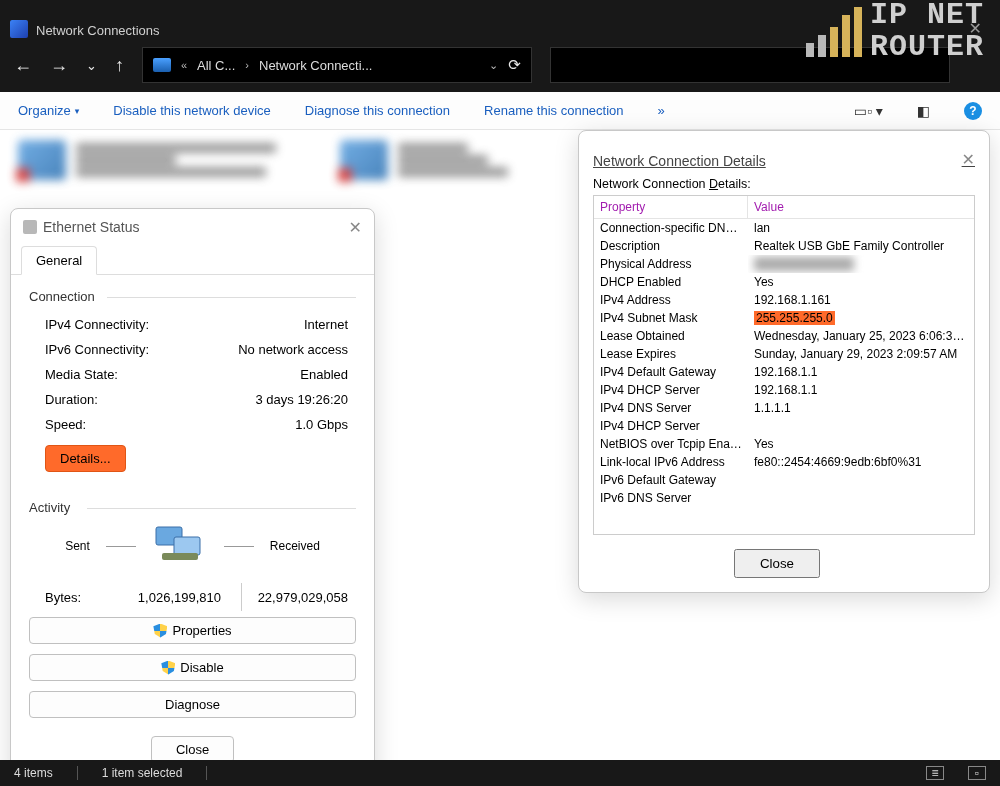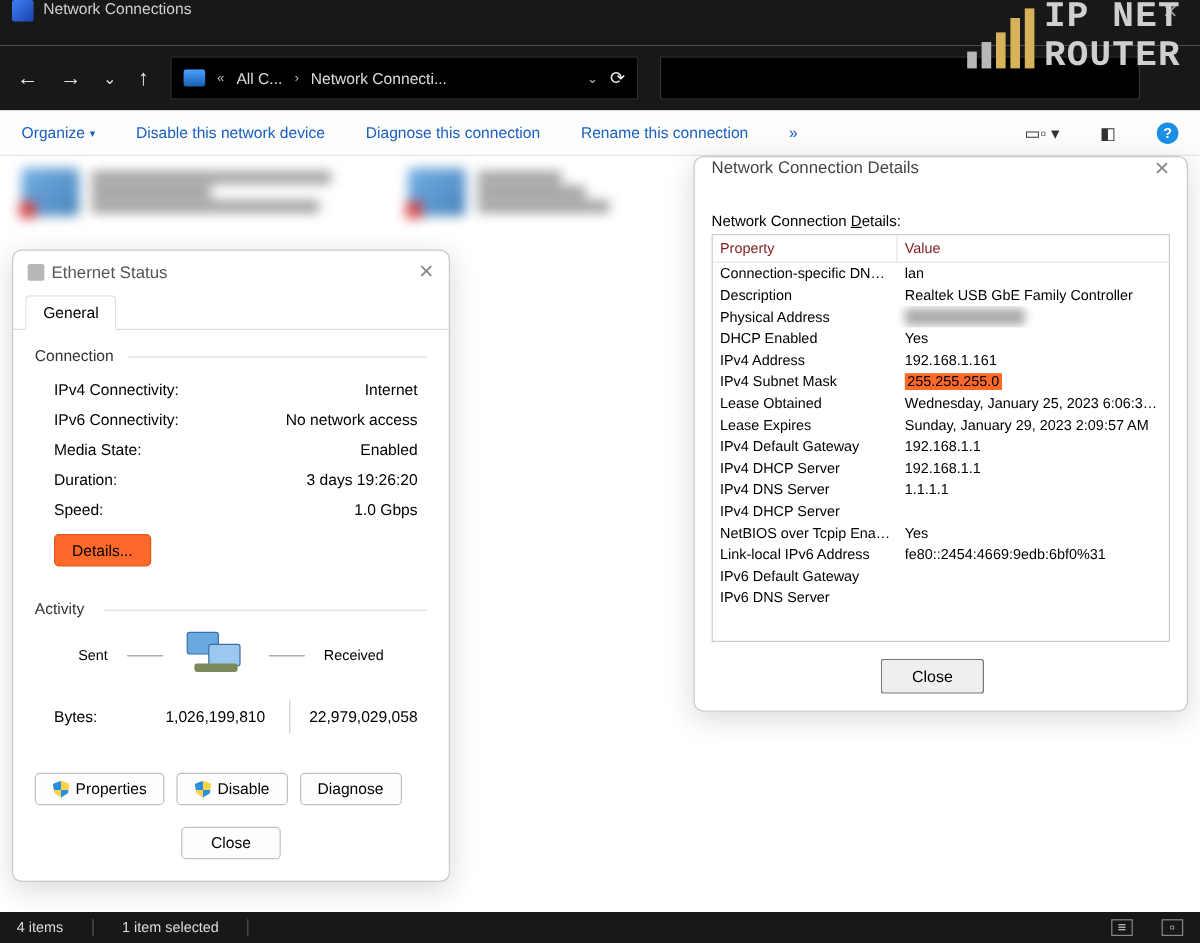--- a/index.html
+++ b/index.html
@@ -12,21 +12,21 @@
   overflow: hidden;
   position: relative;
 }
 
 
 .titlebar {
   height: 38px;
   background: #181818;
   color: #d0d0d0;
   display: flex;
-  align-items: flex-start;
+  align-items: flex-end;
   padding: 0 10px;
   font-size: 13px;
 }
 .titlebar .app-icon {
   width: 18px; height: 18px;
   margin-right: 8px;
   background: linear-gradient(135deg,#3b82f6,#1e40af);
   border-radius: 2px;
   position: relative;
 }
@@ -239,52 +239,52 @@
   width:56px;height:46px;position:relative;
 }
 .activity-row .compicon svg{width:56px;height:46px;}
 .bytes-row{
   display:flex;align-items:center;
   padding:6px 8px 6px 16px;font-size:13px;
 }
 .bytes-row .mid{
   width:1px;height:28px;background:#ccc;margin:0 auto;
 }
-.btn-row{display:flex;gap:10px;margin-top:27px;}
+.btn-row{display:flex;gap:10px;margin-top:0;flex-direction:column;}
 .close-row{display:flex;justify-content:center;margin-top:18px;}
 
 
 .dlg-det {
   position:absolute;
   left:578px; top:0px;
   width:412px;
   background:#fff;
   border:1px solid #c8c8c8;
   border-radius:8px;
   box-shadow:0 6px 24px rgba(0,0,0,0.15);
   padding-bottom: 14px;
 }
 .dlg-det .dlg-title{
-  height:38px;display:flex;align-items:flex-start;
-  padding:0 14px;color:#444;font-size:14px;
+  height:38px;display:flex;align-items:flex-end;
+  padding:0 14px;color:#444;font-size:14px;text-decoration:underline;
 }
 .dlg-det .dlg-title .close{margin-left:auto;color:#888;font-size:16px;cursor:pointer;}
 .dlg-det .label{
   padding: 8px 14px 2px;
   font-size:12.5px;
 }
 .dlg-det .label span{text-decoration:underline;}
 .dlg-det .tbl{
   margin:2px 14px 0;
   border:1px solid #ccc;
   font-size:12px;
   height: 340px;
 }
 .dlg-det .tbl .hdr{
-  display:flex;font-weight:400;color:#7f1d1d;
+  display:flex;font-weight:400;color:#a21caf;
   border-bottom:1px solid #e4e4e4;
 }
 .dlg-det .tbl .hdr div{padding:4px 6px;}
 .dlg-det .tbl .hdr div:first-child{width:154px;border-right:1px solid #e4e4e4;}
 .dlg-det .tbl .row{display:flex;}
 .dlg-det .tbl .row div{padding:2px 6px;white-space:nowrap;overflow:hidden;text-overflow:ellipsis;}
 .dlg-det .tbl .row div:first-child{width:154px;}
 .dlg-det .tbl .row div:last-child{flex:1;}
 .hl{background:#ff6a2a;padding:0 2px;}
 .blurv{filter:blur(4px);background:#aaa;color:transparent;border-radius:2px;}

